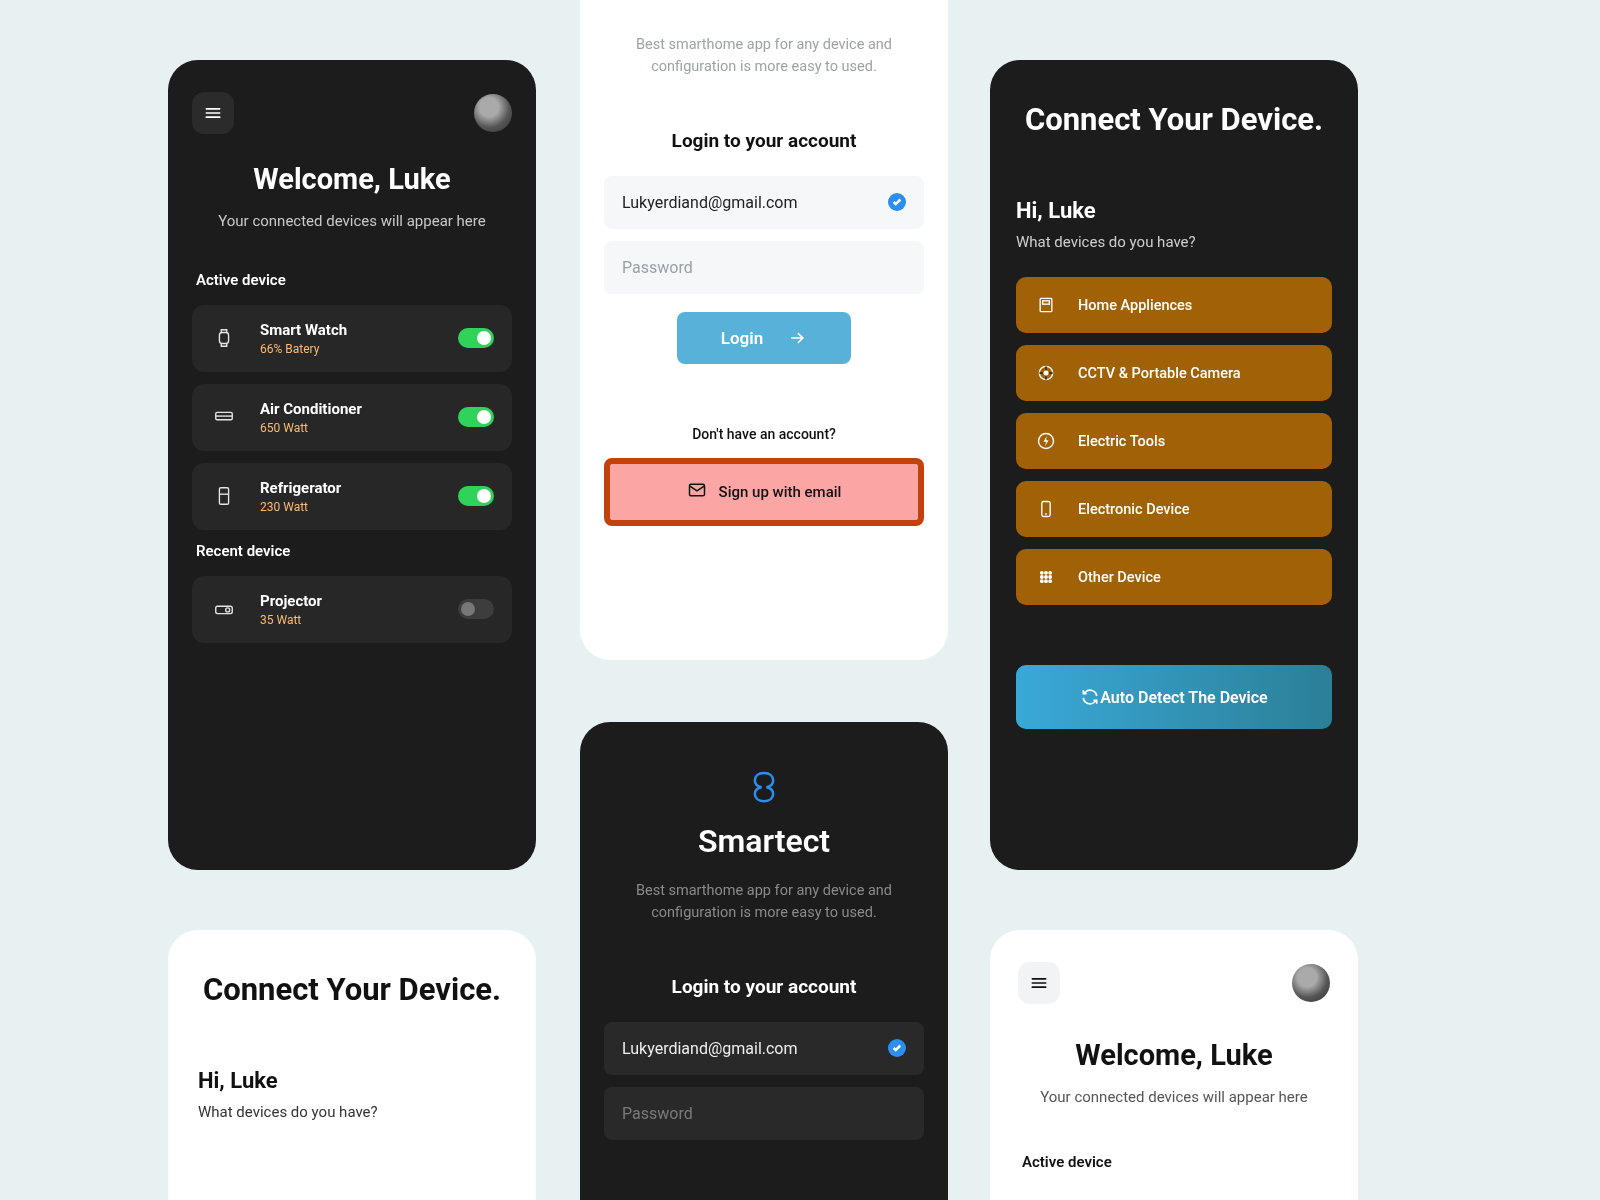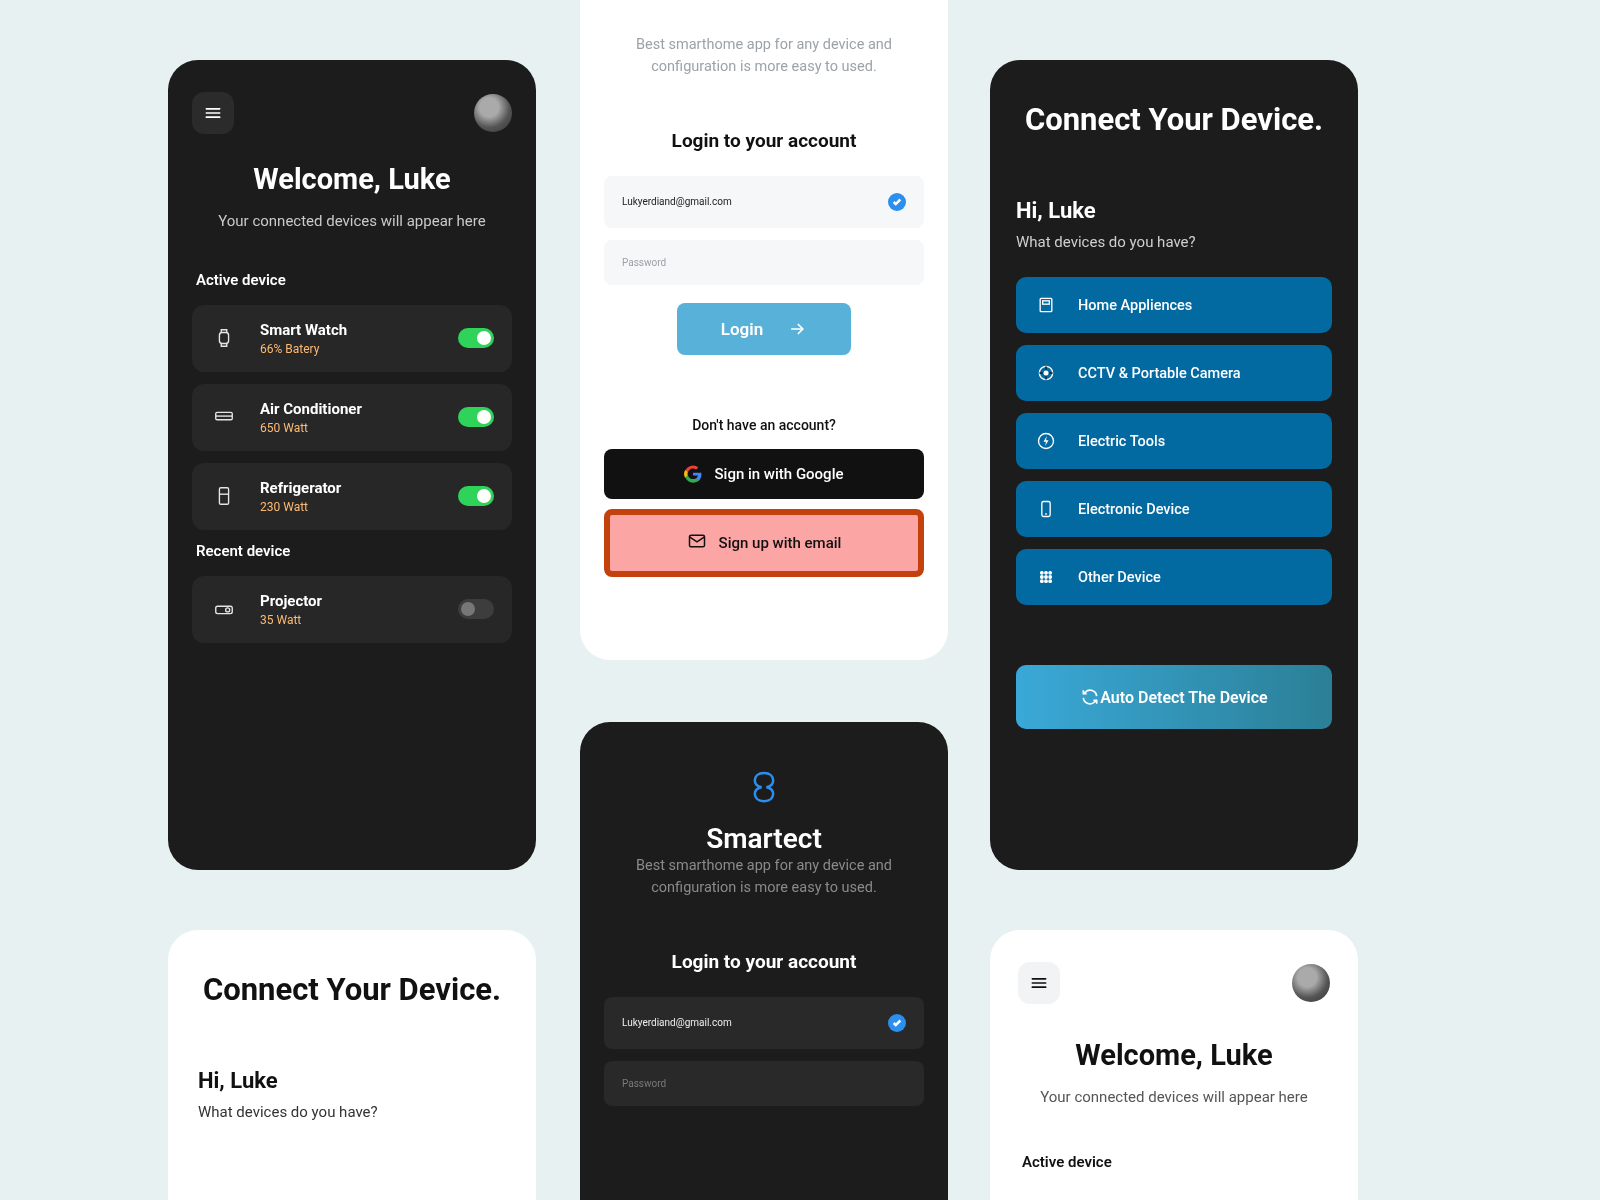--- a/index.html
+++ b/index.html
@@ -37,55 +37,55 @@
   .toggle { width:36px;height:20px;border-radius:10px;position:relative;cursor:pointer;}
   .toggle::after { content:"";position:absolute;width:14px;height:14px;border-radius:50%;background:#fff;top:3px;}
   .toggle.on { background:#2fd35a;} .toggle.on::after{right:3px;}
   .toggle.off { background:#3d3d3d;} .toggle.off::after{left:3px;background:#777;}
 
   
   #screen2 { left: 580px; top: -60px; height: 720px; padding: 28px 24px 40px; }
   #screen2 .tagline { color:#9ca2a8;font-size:14.5px;text-align:center;line-height:1.55;margin-top:66px;margin-bottom:50px;}
   #screen2 h2 { font-size:19px;font-weight:700;text-align:center;margin-bottom:24px;}
   .field { background:#f6f7f8;border-radius:8px;padding:17px 18px;display:flex;align-items:center;margin-bottom:12px;}
-  .field input { flex:1;border:none;background:transparent;outline:none;font-size:10px;color:#222;}
+  .field input { flex:1;border:none;background:transparent;outline:none;font-size:16px;color:#222;}
   .field input::placeholder{color:#9aa0a6;}
   .check-circle { width:18px;height:18px;border-radius:50%;background:#2b8ff0;display:flex;align-items:center;justify-content:center;}
   .check-circle svg{width:10px;height:10px;stroke:#fff;stroke-width:3;fill:none;}
   .login-btn { margin: 18px auto 0; display:flex;align-items:center;justify-content:center;gap:24px;background:#58b1d8;color:#fff;font-size:17px;font-weight:600;border:none;border-radius:8px;padding:16px 44px;cursor:pointer;}
   .login-btn svg{width:20px;height:20px;stroke:#fff;stroke-width:2;fill:none;}
   .alt-q { text-align:center;font-size:14px;font-weight:500;margin-top:62px;margin-bottom:16px;}
   .sso { display:flex;align-items:center;justify-content:center;gap:12px;font-size:15px;font-weight:500;border-radius:8px;padding:16px;cursor:pointer;margin-bottom:10px;}
   .sso.google { background:#111;color:#fff;}
   .sso.email { background:#fca5a5;color:#111;border:6px solid #c2410c;}
   .g-logo { width:18px;height:18px;position:relative;}
   .mail-icon svg{width:20px;height:20px;stroke:#111;fill:none;stroke-width:1.8;}
 
   
   #screen3 { left: 990px; top: 60px; height: 810px; padding: 40px 26px 32px; }
   #screen3 h1 { font-size:31px;font-weight:700;text-align:center;line-height:1.3;margin-bottom:58px;}
   #screen3 .hi { font-size:22px;font-weight:700;margin-bottom:10px;}
   #screen3 .q { font-size:15px;color:#cfcfcf;margin-bottom:26px;}
-  .cat-row { background:#0369a1;border-radius:10px;padding:18px 20px;display:flex;align-items:center;margin-bottom:12px;cursor:pointer;}
+  .cat-row { background:#a16207;border-radius:10px;padding:18px 20px;display:flex;align-items:center;margin-bottom:12px;cursor:pointer;}
   .cat-row svg { width:20px;height:20px;stroke:#fff;fill:none;stroke-width:1.6;margin-right:22px;}
   .cat-row span { font-size:14.5px;font-weight:500;}
   .auto-btn { margin-top:60px;background:linear-gradient(90deg,#3aa9d8,#2b7f96);border-radius:10px;padding:22px;display:flex;align-items:center;justify-content:center;cursor:pointer;}
   .auto-btn svg{width:20px;height:20px;stroke:#fff;fill:none;stroke-width:2;}
   .auto-btn span{font-size:16px;font-weight:600;}
 
   
   #screen4 { left: 168px; top: 930px; height: 500px; padding: 40px 30px;}
   #screen4 h1 { font-size:31px;font-weight:700;text-align:center;line-height:1.3;margin-bottom:58px;}
   #screen4 .hi { font-size:22px;font-weight:700;margin-bottom:10px;}
   #screen4 .q { font-size:15px;color:#333;margin-bottom:26px;}
 
   
   #screen5 { left: 580px; top: 722px; height: 700px; padding: 46px 24px 40px; }
   #screen5 .logo { width:40px;height:40px;margin:0 auto 14px;display:block;}
-  #screen5 .brand { font-size:28px;font-weight:600;text-align:center;}
+  #screen5 .brand { font-size:32px;font-weight:600;text-align:center;margin-bottom:20px;}
   #screen5 .tagline { color:#8a8a8a;font-size:14.5px;text-align:center;line-height:1.55;margin-bottom:50px;}
   #screen5 h2 { font-size:19px;font-weight:700;text-align:center;margin-bottom:24px;}
   #screen5 .field { background:#292929;}
   #screen5 .field input { color:#eee;}
   #screen5 .field input::placeholder{color:#7a7a7a;}
 
   
   #screen6 { left: 990px; top: 930px; height: 500px; padding: 32px 28px;}
   #screen6 .top { display:flex;justify-content:space-between;align-items:center;margin-bottom:34px;}
   #screen6 .menu-btn { background:#f2f3f4;} #screen6 .menu-btn svg{stroke:#111;}
@@ -181,29 +181,20 @@
   <div class="field">
     <input type="password" placeholder="Password" style="">
   </div>
   <button class="login-btn">
     <span>Login</span>
     <svg viewBox="0 0 24 24">
         <path d="M5 12h14M13 6l6 6-6 6"></path>
       </svg>
   </button>
   <div class="alt-q">Don't have an account?</div>
-  <div class="sso google">
-    <svg class="g-logo" viewBox="0 0 48 48">
-        <path fill="#EA4335" d="M24 9.5c3.9 0 6.6 1.7 8.1 3.1l5.9-5.9C34.4 3.3 29.7 1 24 1 14.8 1 6.9 6.6 3.3 14.7l6.9 5.4C11.9 14 17.4 9.5 24 9.5z"></path>
-        <path fill="#4285F4" d="M46.5 24.5c0-1.6-.1-2.8-.4-4.1H24v7.8h12.9c-.3 2.2-1.7 5.4-5 7.6l7.7 6c4.5-4.2 7-10.4 7-17.3z"></path>
-        <path fill="#FBBC05" d="M10.2 28.1c-.5-1.4-.8-3-.8-4.6s.3-3.2.8-4.6l-6.9-5.4C1.2 17 0 20.4 0 24s1.2 7 3.3 10.5l6.9-5.4z"></path>
-        <path fill="#34A853" d="M24 47c6.5 0 11.9-2.1 15.9-5.8l-7.7-6c-2.1 1.4-4.9 2.4-8.2 2.4-6.6 0-12.1-4.5-13.8-10.6l-6.9 5.4C6.9 41.4 14.8 47 24 47z"></path>
-      </svg>
-    <span>Sign in with Google</span>
-  </div>
   <div class="sso email">
     <span class="mail-icon"><svg viewBox="0 0 24 24">
           <rect x="3" y="5" width="18" height="14" rx="2"></rect>
           <path d="M3 7l9 6 9-6"></path>
         </svg></span>
     <span>Sign up with email</span>
   </div>
 </div>
 
 <div id="screen3" class="screen dark">

